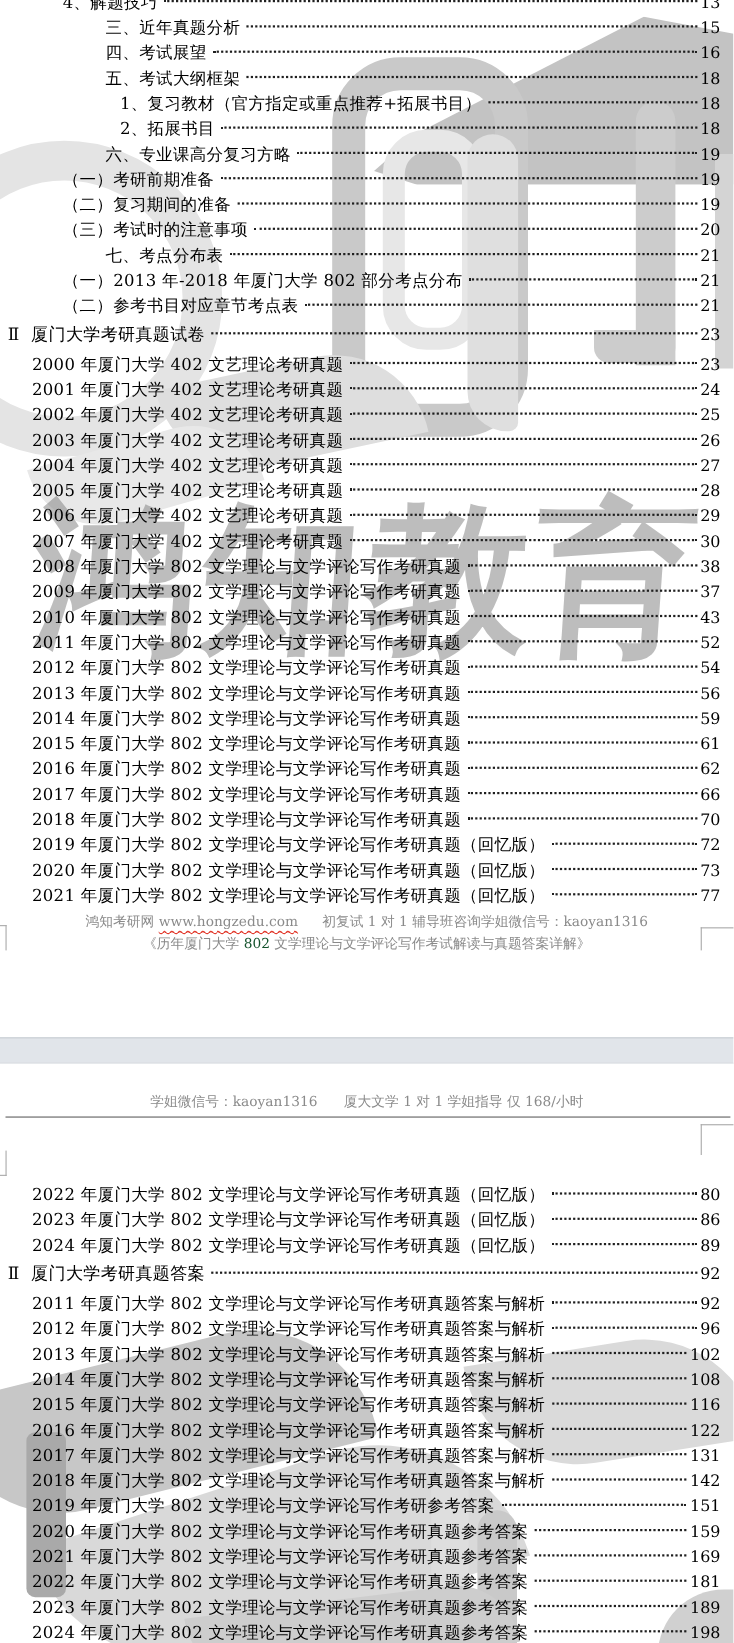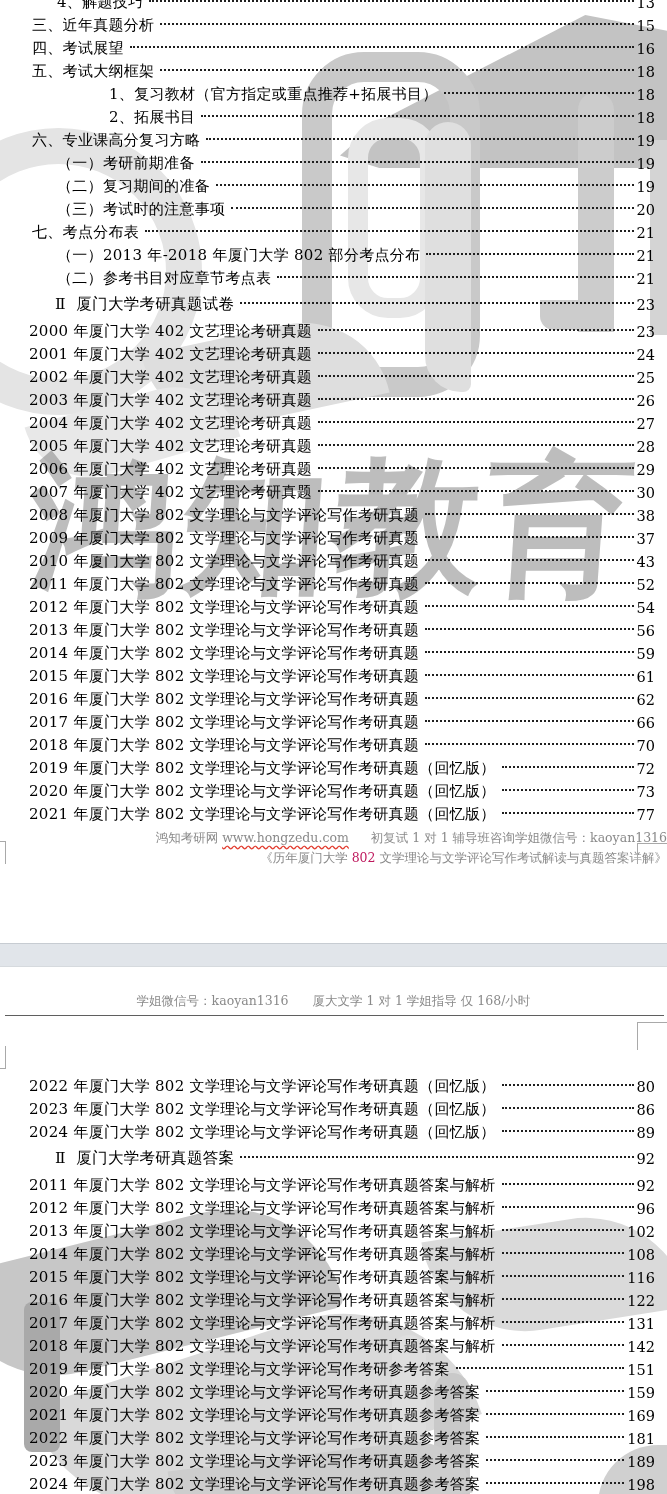--- a/index.html
+++ b/index.html
@@ -37,34 +37,34 @@
   .wm2-leaf-d{left:170px;top:486px;width:300px;height:58px;background:#cdcdcd;border-radius:0 60px 0 60px;transform:rotate(-7deg);}
 
   
   .toc{position:absolute;left:0;right:0;z-index:1;}
   #toc1{top:-9px;}
   #toc2{top:108px;}
   .row{height:23px;display:flex;align-items:center;padding-right:12px;box-sizing:border-box;}
   .row .t{white-space:pre;font-size:15px;letter-spacing:0.3px;}
   .row .pg{font-size:14.5px;}
   .dots{flex:1;min-width:8px;border-bottom:2px dotted #1f1f1f;margin:0 3px 4px 6px;height:0;}
-  .lvl-part{padding-left:7px;margin-top:3px;margin-bottom:4px;margin-left:48px;}
+  .lvl-part{padding-left:7px;margin-top:3px;margin-bottom:4px;}
   .lvl-part .t{font-size:15.5px;}
-  .lvl-l1{padding-left:32px;}
+  .lvl-l1{padding-left:48px;margin-left:48px;}
   .lvl-sub{padding-left:57px;}
   .lvl-sub2{padding-left:67px;margin-left:42px;}
   .lvl-year{padding-left:29px;}
 
   
-  .footer{position:absolute;left:0;top:828px;width:667px;text-align:right;color:#8a8a8a;
+  .footer{position:absolute;left:0;top:828px;width:667px;text-align:center;color:#8a8a8a;
           font-size:12.5px;line-height:19.5px;z-index:2;}
   .footer .url{text-decoration:underline;text-decoration-style:wavy;text-decoration-color:#e23b2e;
                text-underline-offset:3px;margin-left:4px;}
   .footer .contact{margin-left:22px;}
-  .footer .red{color:#be185d;}
+  .footer .red{color:#14532d;}
   .p2header{position:absolute;left:0;top:26px;width:667px;text-align:center;color:#8a8a8a;
             font-size:12.5px;z-index:2;}
   .p2header .right{margin-left:24px;}
   .p2rule{position:absolute;left:5px;right:3px;top:48px;border-top:1.5px solid #5f5f5f;z-index:2;}
 
   
   .mark{position:absolute;z-index:2;}
   .mk-b-left{left:0;top:841px;width:5px;height:22px;border-top:1px solid #a9a9a9;border-right:1px solid #a9a9a9;}
   .mk-b-right{left:637px;top:843px;width:30px;height:20px;border-top:1px solid #a9a9a9;border-left:1px solid #a9a9a9;}
   .mk-t-left{left:0;top:1046px;width:5px;height:22px;border-bottom:1px solid #a9a9a9;border-right:1px solid #a9a9a9;}

